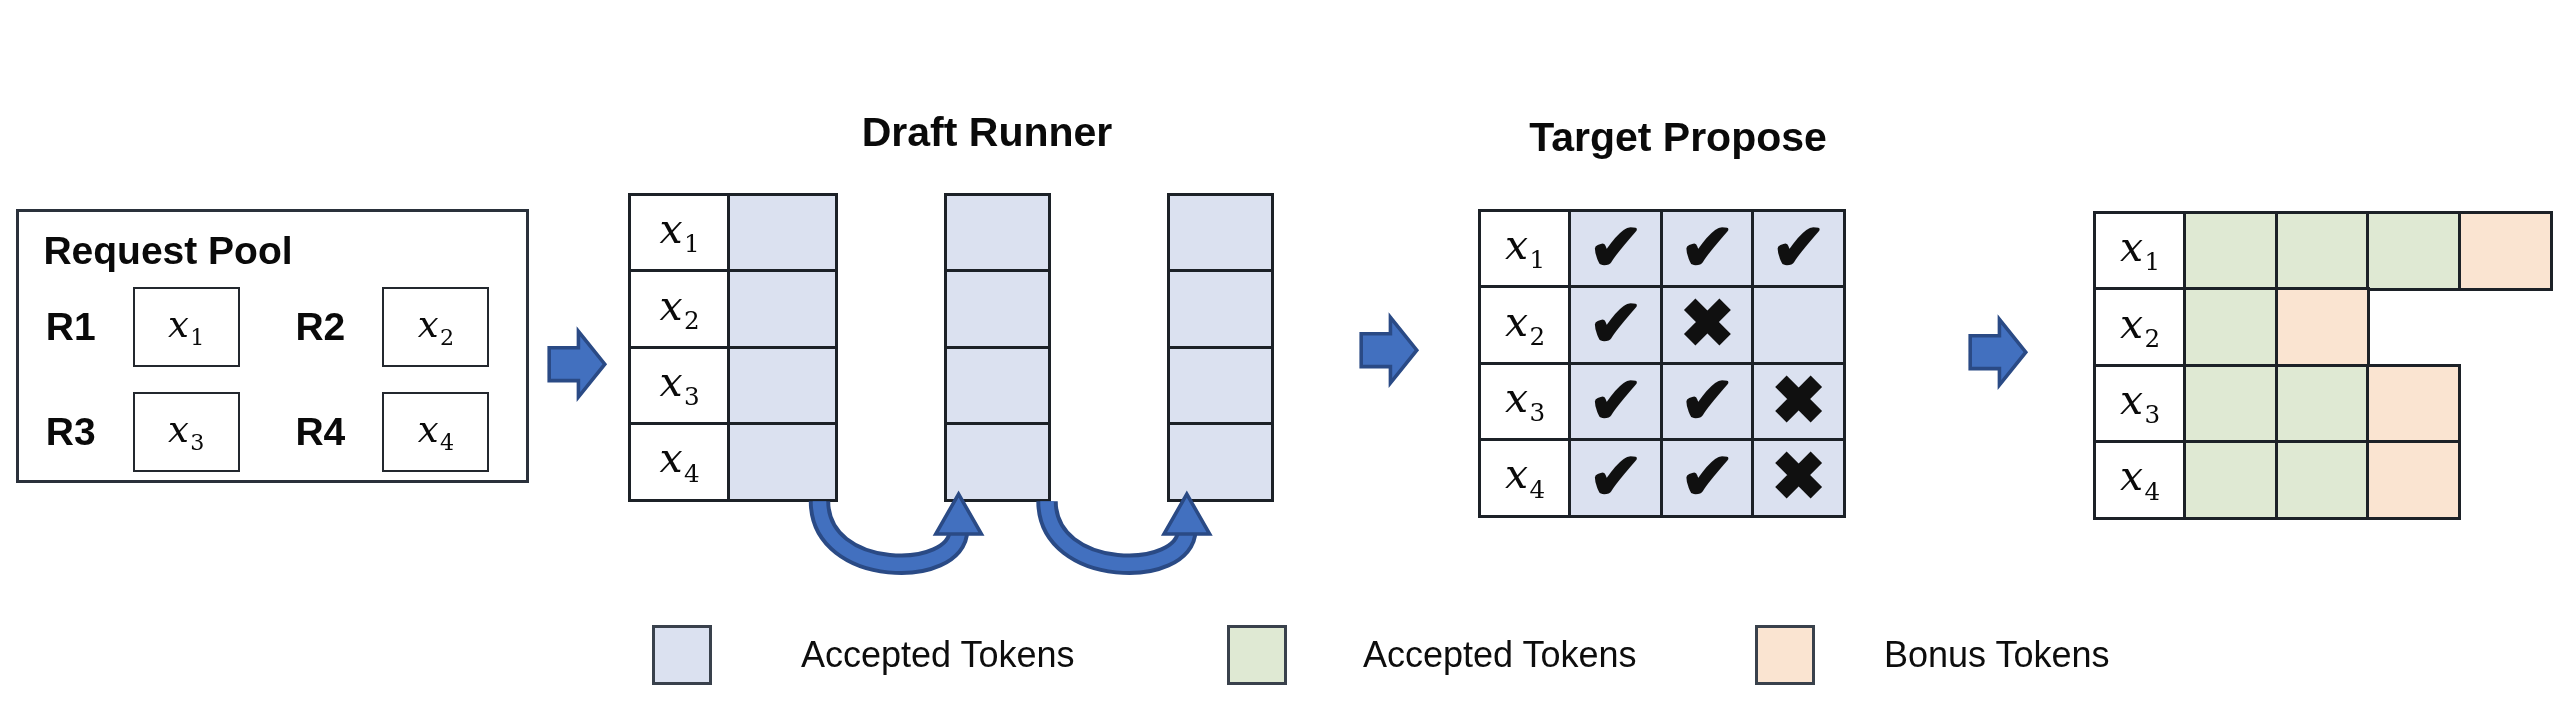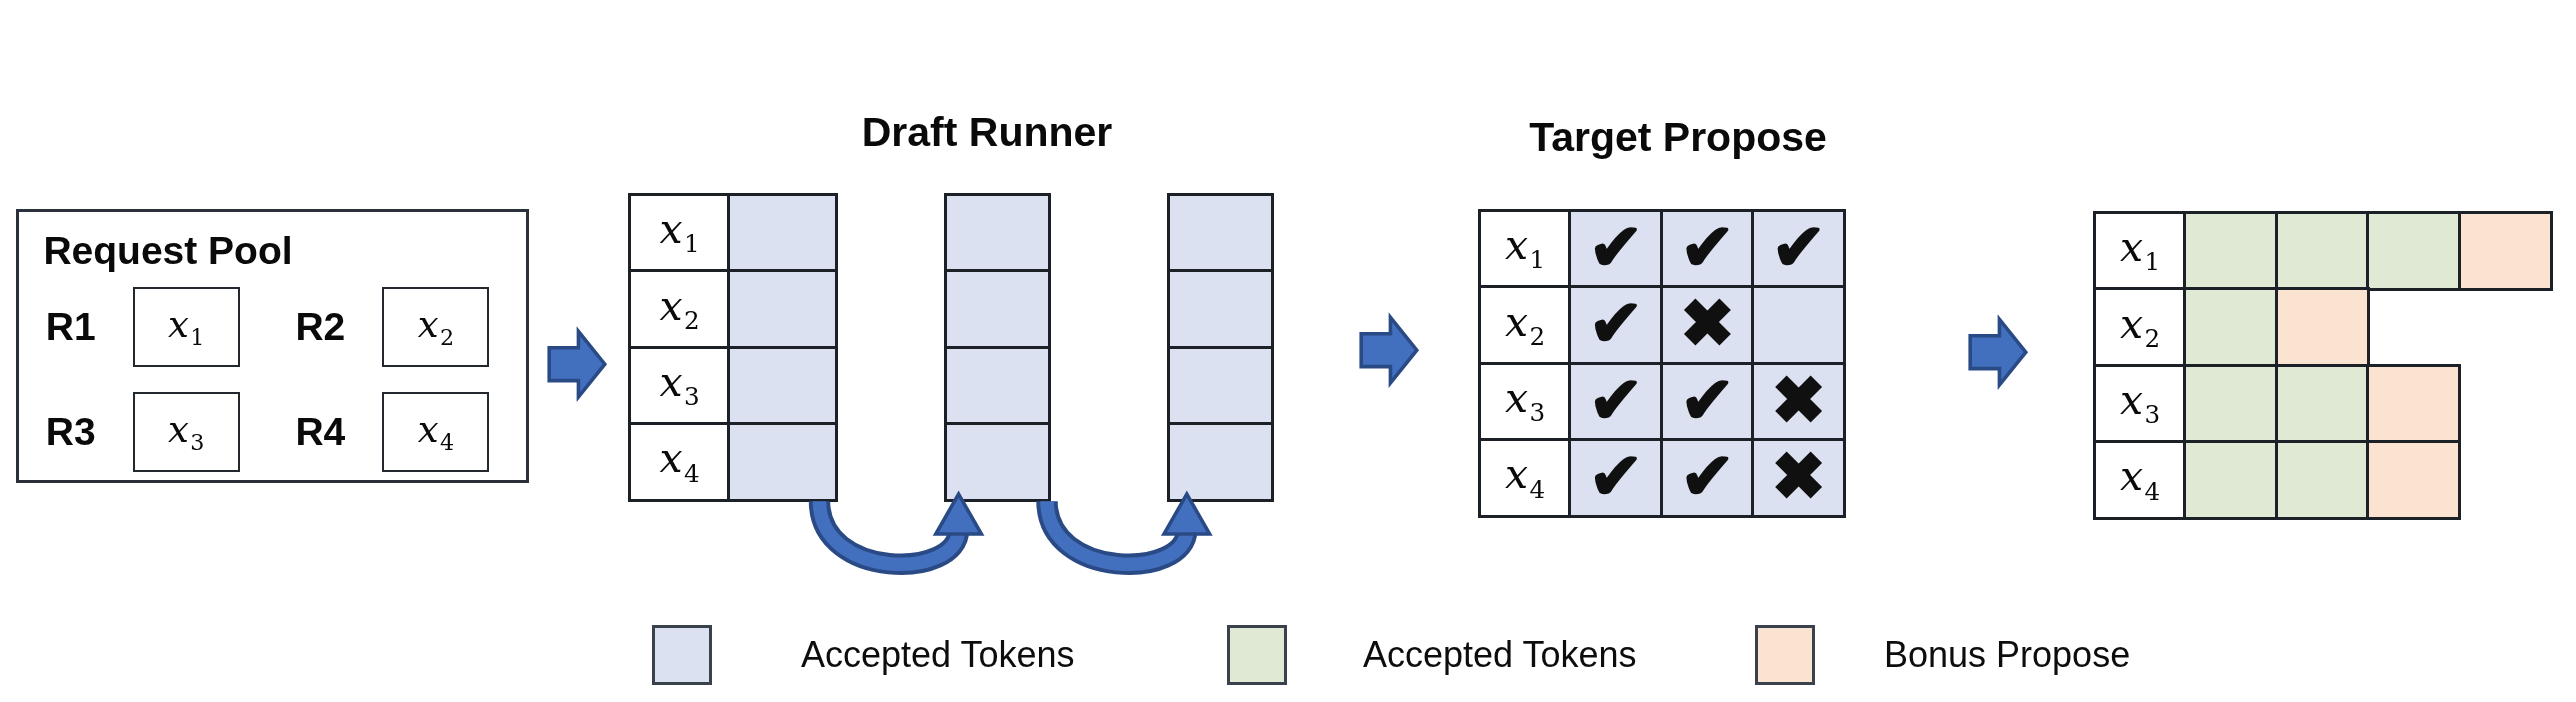--- a/index.html
+++ b/index.html
@@ -268,17 +268,17 @@
   <div class="legend-item" style="left:652px">
     <span class="swatch c-proposed"></span>
     <span class="legend-label gap1">Accepted Tokens</span>
   </div>
   <div class="legend-item" style="left:1227px">
     <span class="swatch c-accepted"></span>
     <span class="legend-label gap2">Accepted Tokens</span>
   </div>
   <div class="legend-item" style="left:1755px">
     <span class="swatch c-bonus"></span>
-    <span class="legend-label gap3">Bonus Propose</span>
+    <span class="legend-label gap3">Bonus Tokens</span>
   </div>
 
 </div>
 
 
 </body></html>

